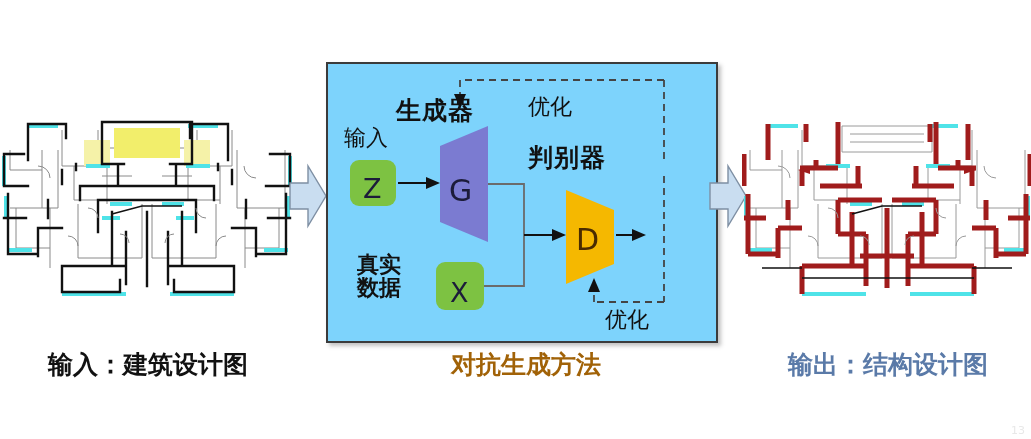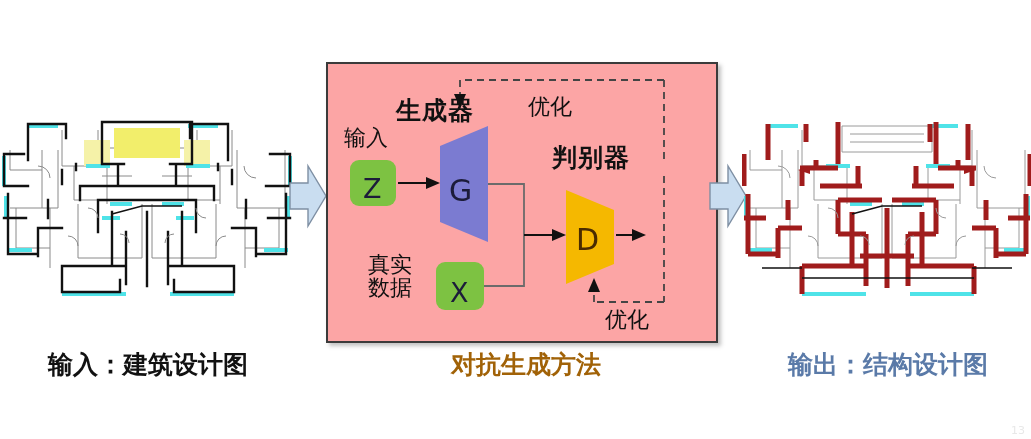--- a/index.html
+++ b/index.html
@@ -59,43 +59,43 @@
   .arrow-out { left: 708px; }
   .block-arrow svg { display:block; width:100%; height:100%; }
 
   
   .gan-box {
     position: absolute;
     left: 326px;
     top: 62px;
     width: 388px;
     height: 277px;
-    background: #fca5a5;
+    background: #7dd3fc;
     border: 2px solid #3b3b3b;
     box-shadow: 3px 3px 4px rgba(120,120,120,0.45);
   }
   .gan-svg {
     position: absolute;
     left: 0; top: 0;
     width: 388px; height: 277px;
   }
 
   
   .gl {
     position: absolute;
     white-space: nowrap;
     color: #111111;
     line-height: 1.04;
   }
   .gl-gen    { left: 68px;  top: 34px;  font-size: 25px; font-weight: bold; letter-spacing: 1px; }
-  .gl-disc   { left: 224px; top: 81px;  font-size: 25px; font-weight: bold; letter-spacing: 1px; }
+  .gl-disc   { left: 200px; top: 81px;  font-size: 25px; font-weight: bold; letter-spacing: 1px; }
   .gl-opt-t  { left: 200px; top: 32px;  font-size: 22px; font-weight: normal; }
   .gl-opt-b  { left: 277px; top: 245px; font-size: 22px; font-weight: normal; }
   .gl-input  { left: 16px;  top: 63px;  font-size: 22px; font-weight: normal; }
-  .gl-real   { left: 18px;  top: 190px; font-size: 22px; font-weight: normal; text-align: right; width: 66px; }
+  .gl-real   { left: 18px;  top: 190px; font-size: 22px; font-weight: bold; text-align: center; width: 66px; }
   .gl-out    { left: 318px; top: 134px; font-size: 22px; font-weight: normal; text-align: left; width: 56px; }
 
   .node-letter {
     position: absolute;
     font-size: 27px;
     font-weight: normal;
     color: #1c1c3a;
     white-space: nowrap;
   }
   .nl-z { left: 35px;  top: 109px; }

